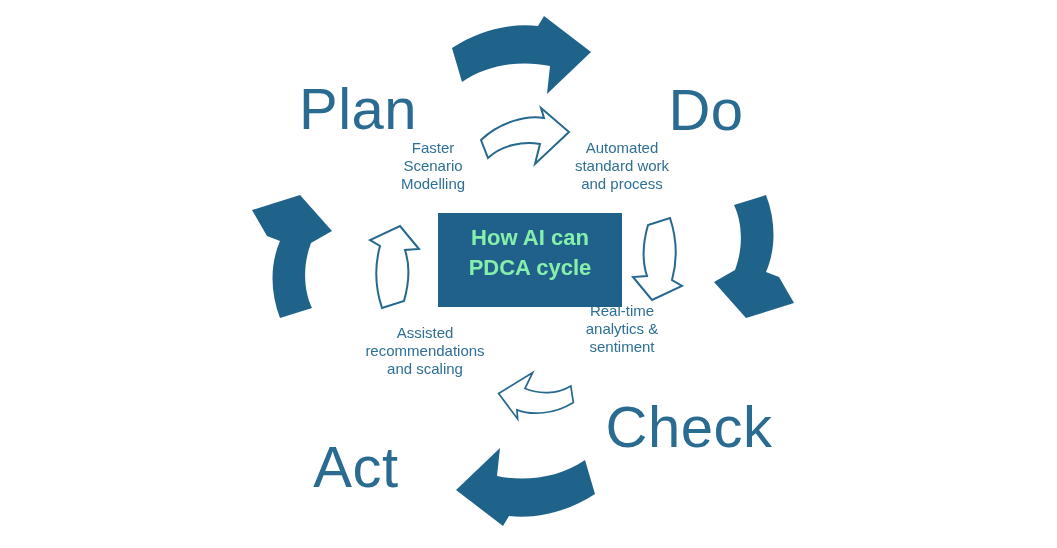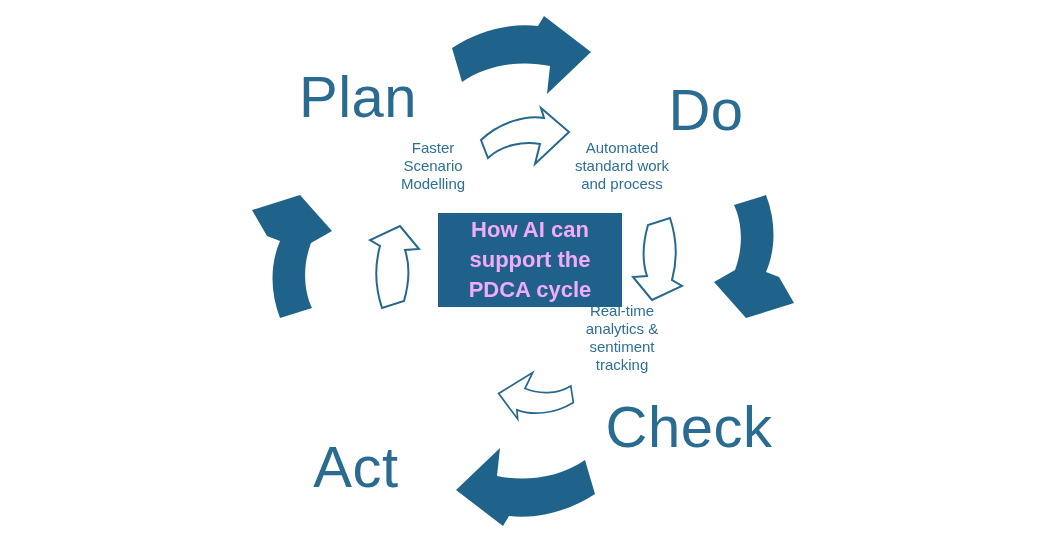--- a/index.html
+++ b/index.html
@@ -32,26 +32,26 @@
     line-height:18px;
     font-weight:500;
     color:#2E7095;
   }
   .note span{display:block;}
   .center-box{
     position:absolute;
     left:438px;top:213px;
     width:184px;height:94px;
     background:#1F618A;
-    color:#f0abfc;
+    color:#86efac;
     text-align:center;
     font-size:22px;
     font-weight:700;
     line-height:30px;
-    padding-top:2px;
+    padding-top:10px;
     box-sizing:border-box;
   }
   .center-box span{display:block;}
 </style>
 </head>
 <body>
 
 <div class="canvas">
 
   <svg class="arrow solid" style="left:450px;top:14px;" width="145" height="82" viewBox="0 0 145 82" preserveAspectRatio="none">
@@ -79,21 +79,21 @@
   </svg>
 
   <svg class="arrow outline" style="left:496px;top:372px;width:80px;height:52px;transform:rotate(12deg);" viewBox="0 0 94 60" preserveAspectRatio="none">
     <path d="M 91,26 C 72,44 46,51 28,48 L 31,58 L 3,34 L 37,2 L 32,22 C 49,25 70,21 84,8 Z"></path>
   </svg>
 
   <svg class="arrow outline" style="left:362px;top:222px;" width="60" height="90" viewBox="0 0 60 90" preserveAspectRatio="none">
     <path d="M 42,79 C 48,58 47,40 43,28 L 57,27 L 38,4 L 8,18 L 18,24 C 12,46 14,68 20,86 Z"></path>
   </svg>
 
-  <div class="stage-label" style="left:258px;top:68px;">Plan</div>
+  <div class="stage-label" style="left:258px;top:80px;">Plan</div>
 
   <div class="stage-label" style="left:606px;top:81px;">Do</div>
 
   <div class="stage-label" style="left:589px;top:398px;">Check</div>
 
   <div class="stage-label" style="left:256px;top:403px;margin-top:35px;">Act</div>
 
   <div class="note" style="left:353px;top:139px;">
     <span>Faster</span>
     <span>Scenario</span>
@@ -103,23 +103,26 @@
   <div class="note" style="left:542px;top:139px;">
     <span>Automated</span>
     <span>standard work</span>
     <span>and process</span>
   </div>
 
   <div class="note" style="left:542px;top:302px;">
     <span>Real-time</span>
     <span>analytics &amp;</span>
     <span>sentiment</span>
-    <span>tracking</span>
   </div>
 
+  <div class="note" style="left:345px;top:324px;">
+    <span>Assisted</span>
+    <span>recommendations</span>
+    <span>and scaling</span>
+  </div>
 
   <div class="center-box">
     <span>How AI can</span>
-    <span>support the</span>
     <span>PDCA cycle</span>
   </div>
 
 </div>
 
 </body></html>

